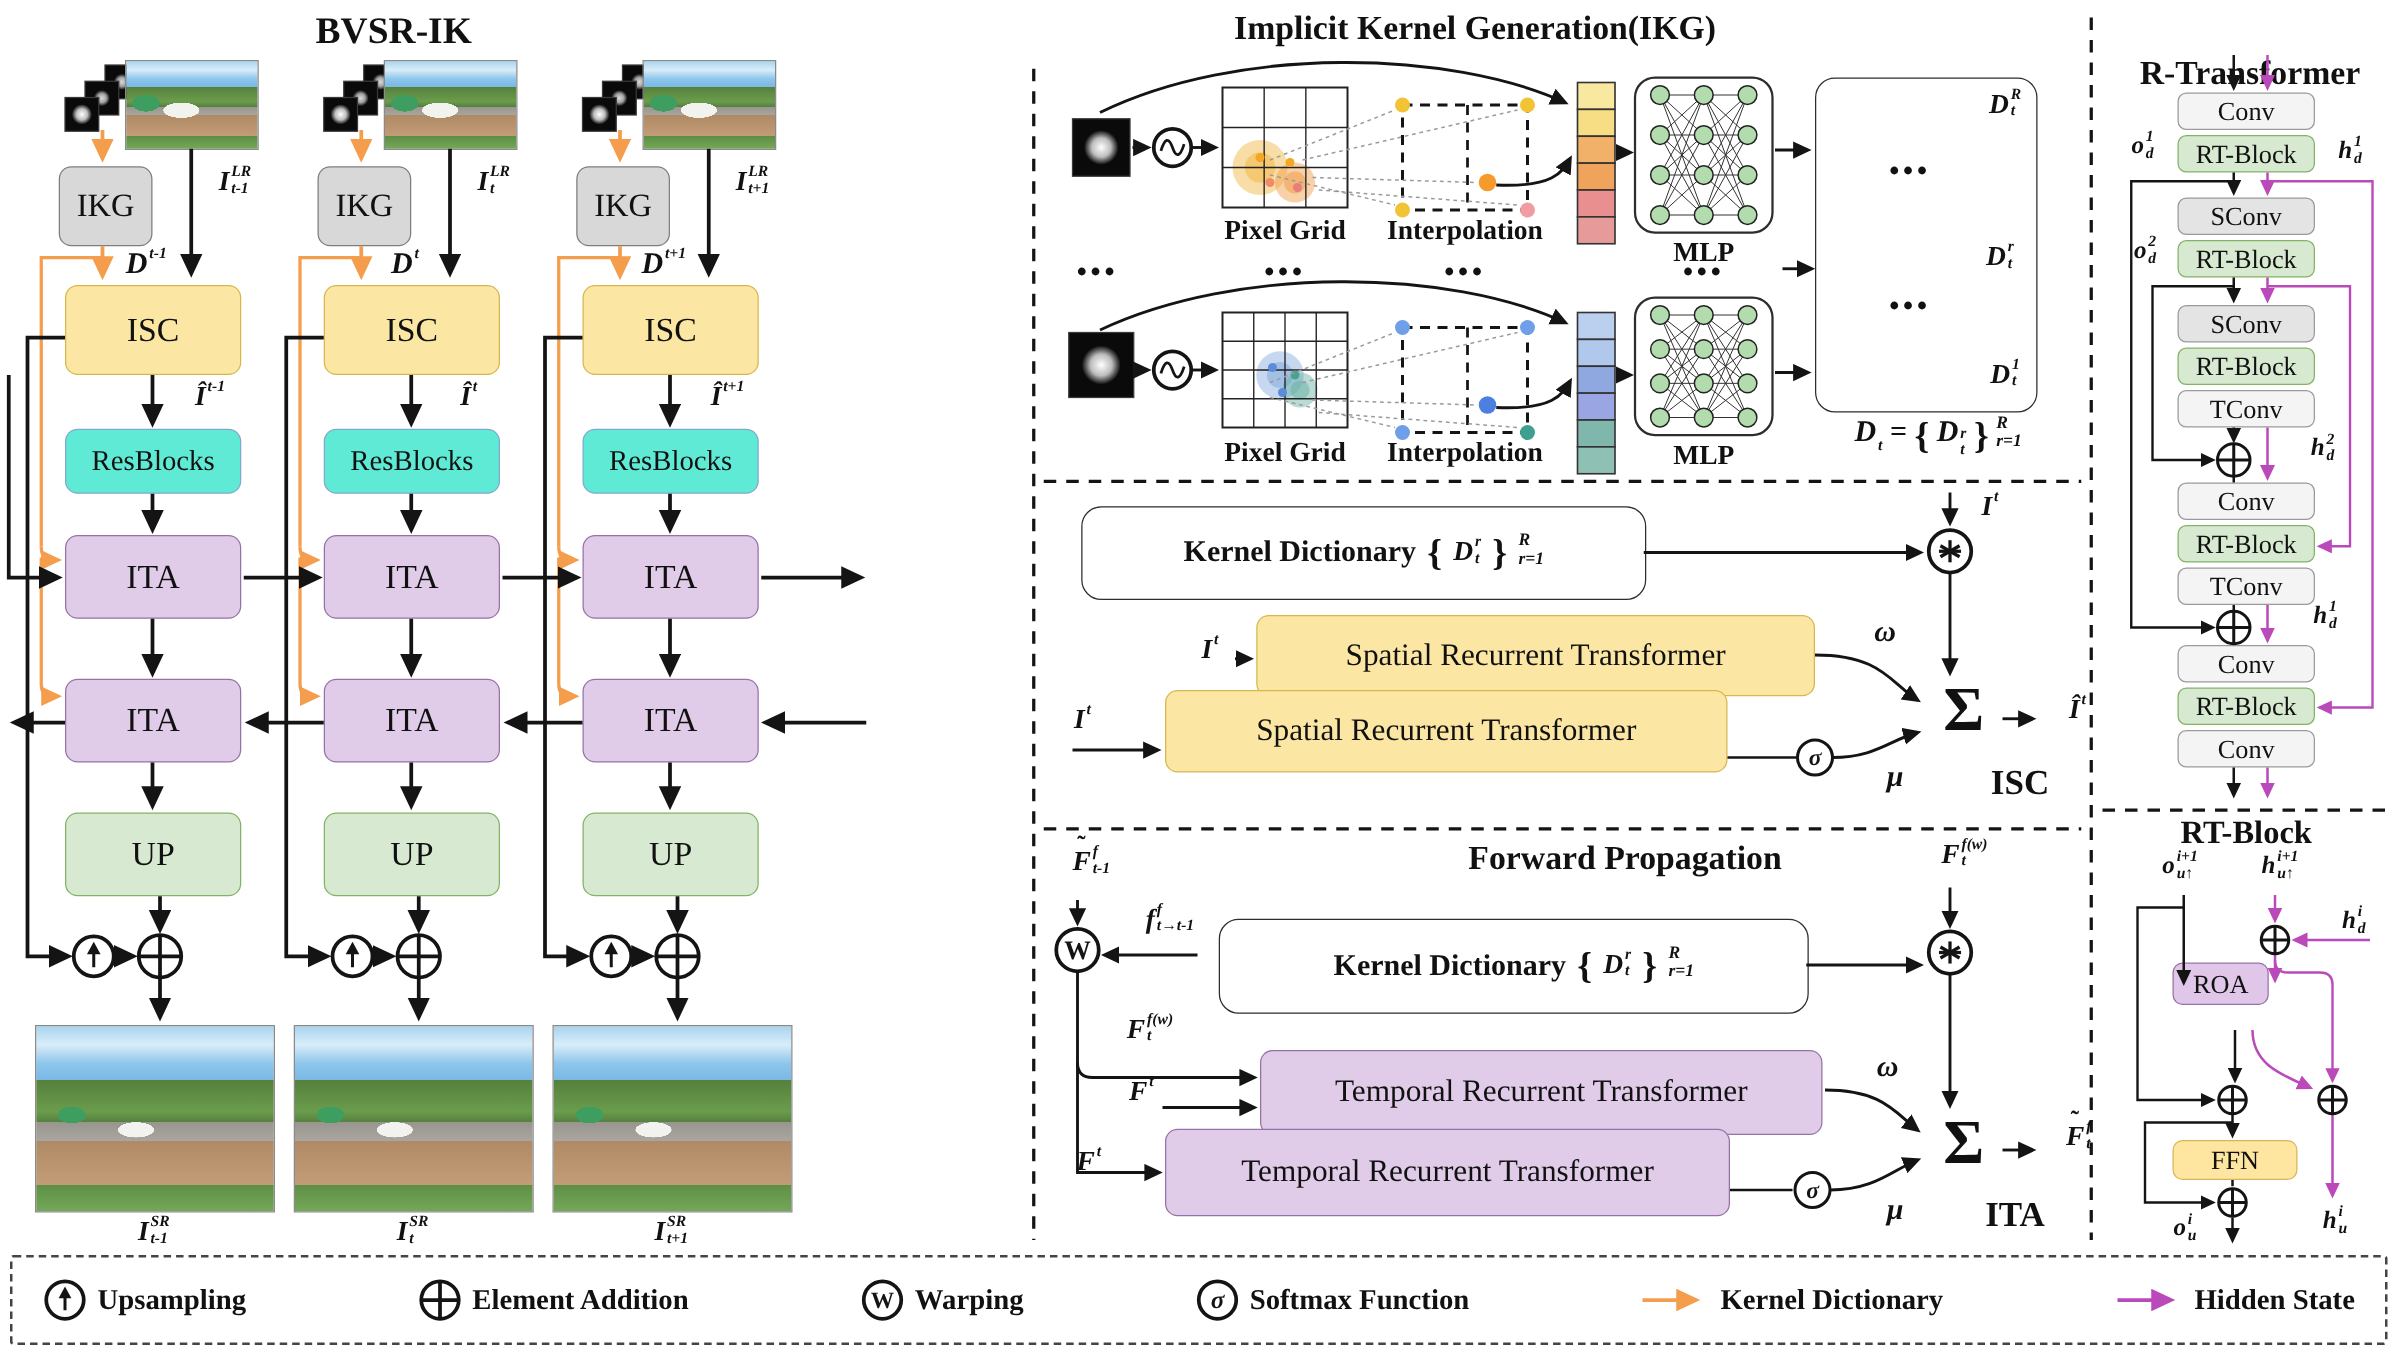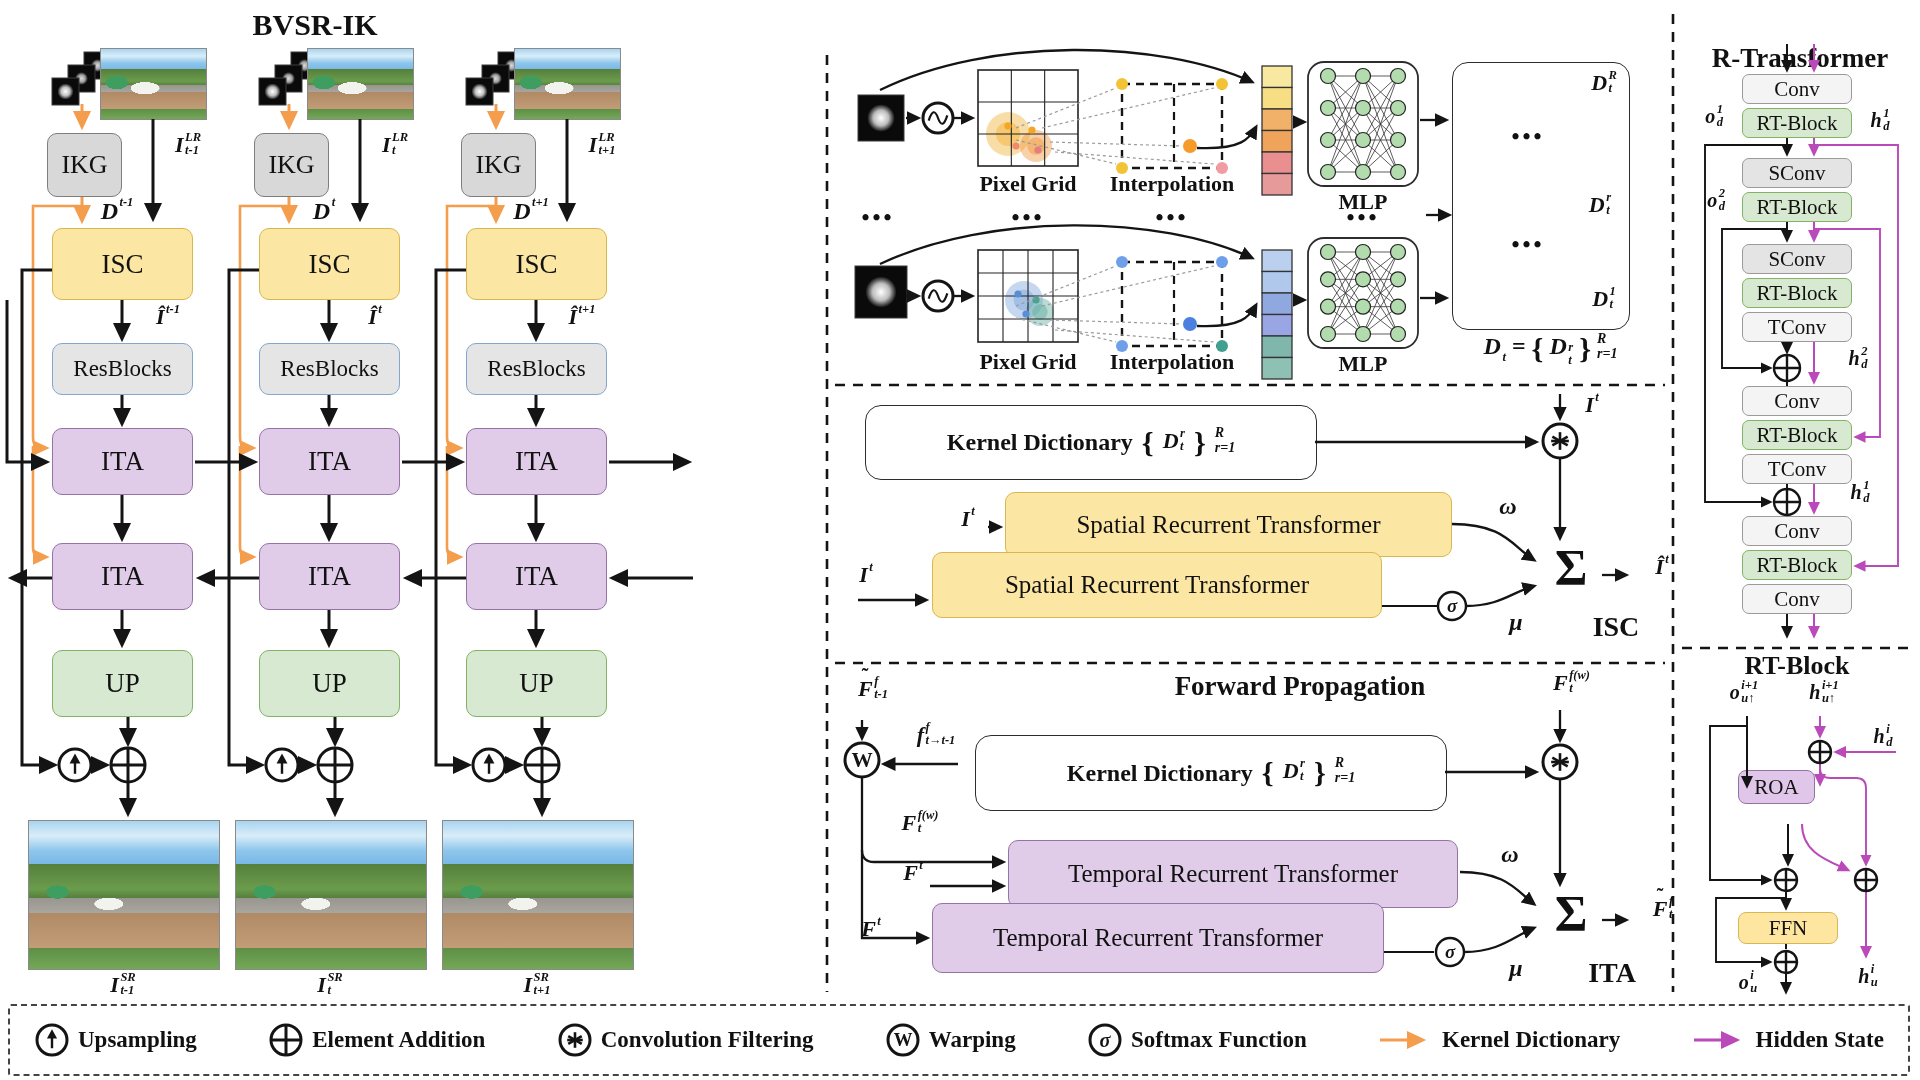--- a/index.html
+++ b/index.html
@@ -5,21 +5,21 @@
   html,body{margin:0;padding:0;background:#fff;}
   #canvas{position:relative;width:1920px;height:1080px;background:#fff;overflow:hidden;
           font-family:"Liberation Serif","DejaVu Serif",serif;color:#111;}
   svg{position:absolute;left:0;top:0;pointer-events:none;}
   #wires{z-index:6;}
   #deco{z-index:2;}
   .box{position:absolute;border-radius:10px;border:1.7px solid #777;display:flex;align-items:center;justify-content:center;
        font-weight:normal;color:#111;z-index:3;box-sizing:border-box;}
   .gray  {background:#d8d8d8;border-color:#7e7e7e;}
   .yellow{background:#fbe7a3;border-color:#d8b74e;}
-  .blue  {background:#e5e5e5;border-color:#84a7ce;}
+  .blue  {background:#5eead4;border-color:#84a7ce;}
   .purple{background:#e0cbe8;border-color:#9673a6;}
   .green {background:#d7e9d0;border-color:#82b366;}
   .white {background:#fff;border-color:#2d2d2d;border-radius:16px;}
   .rtc   {background:#f4f4f4;border-color:#9a9a9a;border-radius:7px;}
   .rts   {background:#e4e4e4;border-color:#9a9a9a;border-radius:7px;}
   .rtg   {background:#d7e9d0;border-color:#82b366;border-radius:7px;}
   .roa   {background:#e0c6e8;border-color:#9673a6;border-radius:8px;}
   .ffn   {background:#ffe6a0;border-color:#d6b656;border-radius:8px;}
   .ttl{position:absolute;font-weight:bold;text-align:center;z-index:4;line-height:1.1;}
   .ml{position:absolute;font-style:italic;font-weight:bold;font-size:22px;z-index:7;display:flex;
@@ -400,20 +400,21 @@
       </span>
     </div>
   <div class="ml" style="left:507px;top:974px;width:60px;">
       <span class="m-b">I</span>
       <span class="m-ss">
         <span class="m-sup">SR</span>
         <span class="m-sub">t+1</span>
       </span>
     </div>
 
+  <div class="ttl" style="left:930px;top:8px;width:500px;font-size:27px;">Implicit Kernel Generation(IKG)</div>
   <div class="ttl" style="left:968px;top:172px;width:120px;font-size:22px;">Pixel Grid</div>
   <div class="ttl" style="left:1106px;top:172px;width:132px;font-size:22px;">Interpolation</div>
   <div class="ttl" style="left:1332px;top:190px;width:62px;font-size:22px;">MLP</div>
   <div class="ttl" style="left:968px;top:350px;width:120px;font-size:22px;">Pixel Grid</div>
   <div class="ttl" style="left:1106px;top:350px;width:132px;font-size:22px;">Interpolation</div>
   <div class="ttl" style="left:1332px;top:352px;width:62px;font-size:22px;">MLP</div>
   <div class="dots" style="left:848px;top:205px;width:60px;">•••</div>
   <div class="dots" style="left:998px;top:205px;width:60px;">•••</div>
   <div class="dots" style="left:1142px;top:205px;width:60px;">•••</div>
   <div class="dots" style="left:1333px;top:205px;width:60px;">•••</div>
@@ -684,32 +685,20 @@
       <span>Upsampling</span>
       </div>
     <div class="lgi">
       <svg width="36" height="36" viewBox="-18 -18 36 36">
           <g transform="translate(0,0)">
             <circle cx="0" cy="0" r="15" fill="#fff" stroke="#141414" stroke-width="3"></circle>
             <path d="M -15 0 H 15 M 0 -15 V 15" stroke="#141414" stroke-width="3" fill="none"></path>
           </g>
         </svg>
       <span>Element Addition</span>
-      </div>
-    <div class="lgi">
-      <svg width="36" height="36" viewBox="-18 -18 36 36">
-          <g transform="translate(0,0)">
-            <circle cx="0" cy="0" r="15" fill="#fff" stroke="#141414" stroke-width="3"></circle>
-            <path d="M -6.754998149518623 -3.9 L 6.754998149518623 3.9" stroke="#141414" stroke-width="2.6"></path>
-            <path d="M -4.776122516674678e-16 -7.800000000000001 L 4.776122516674678e-16 7.800000000000001" stroke="#141414" stroke-width="2.6"></path>
-            <path d="M 6.754998149518621 -3.900000000000003 L -6.754998149518621 3.900000000000003" stroke="#141414" stroke-width="2.6"></path>
-            <path d="M -7.800000000000001 0 H 7.800000000000001" stroke="#141414" stroke-width="2.6"></path>
-          </g>
-        </svg>
-      <span>Convolution Filtering</span>
       </div>
     <div class="lgi">
       <svg width="36" height="36" viewBox="-18 -18 36 36">
           <g transform="translate(0,0)">
             <circle cx="0" cy="0" r="15" fill="#fff" stroke="#141414" stroke-width="3"></circle>
             <text x="0" y="6.3" text-anchor="middle" font-size="18.75" font-weight="bold" font-family="Liberation Serif,serif" fill="#141414">W</text>
           </g>
         </svg>
       <span>Warping</span>
       </div>

